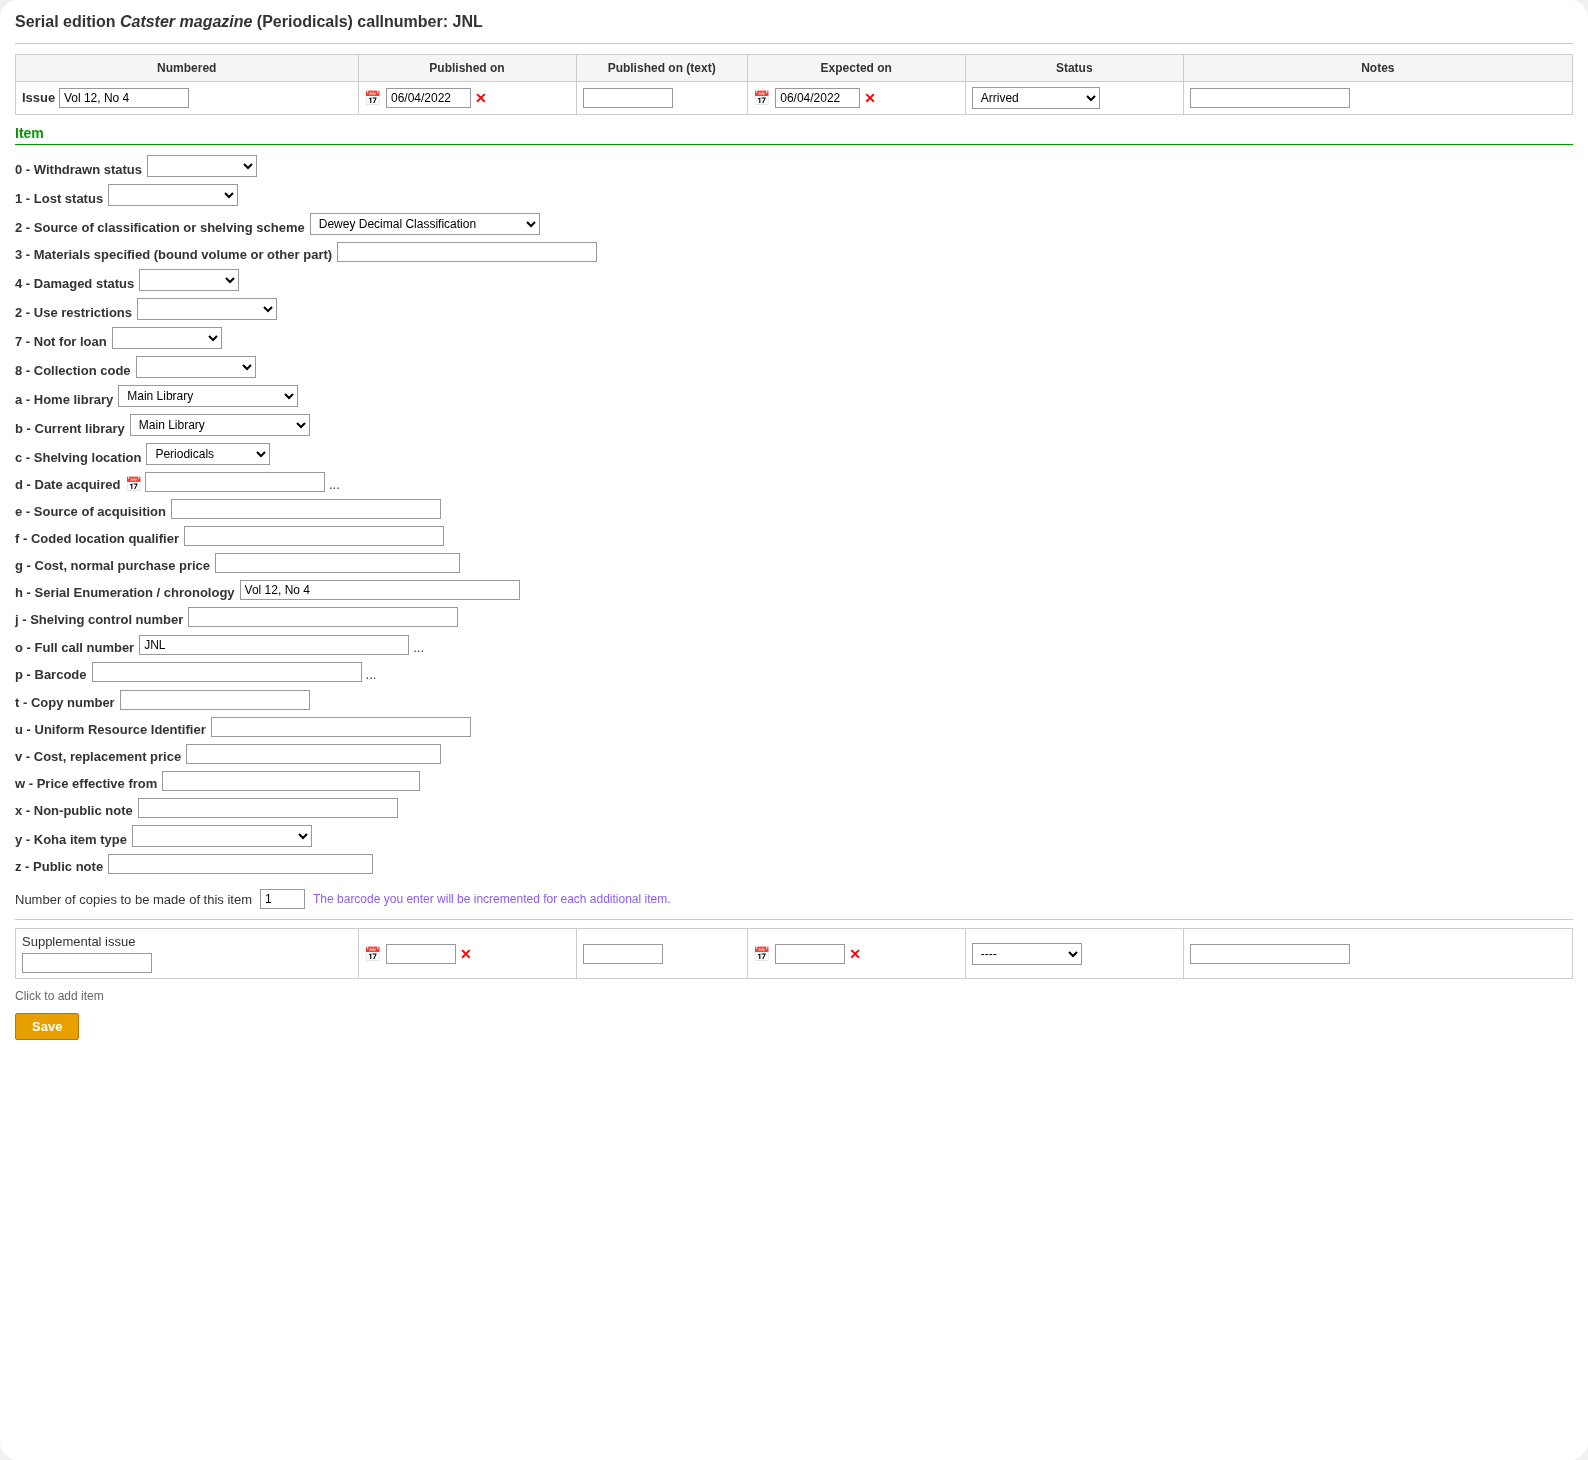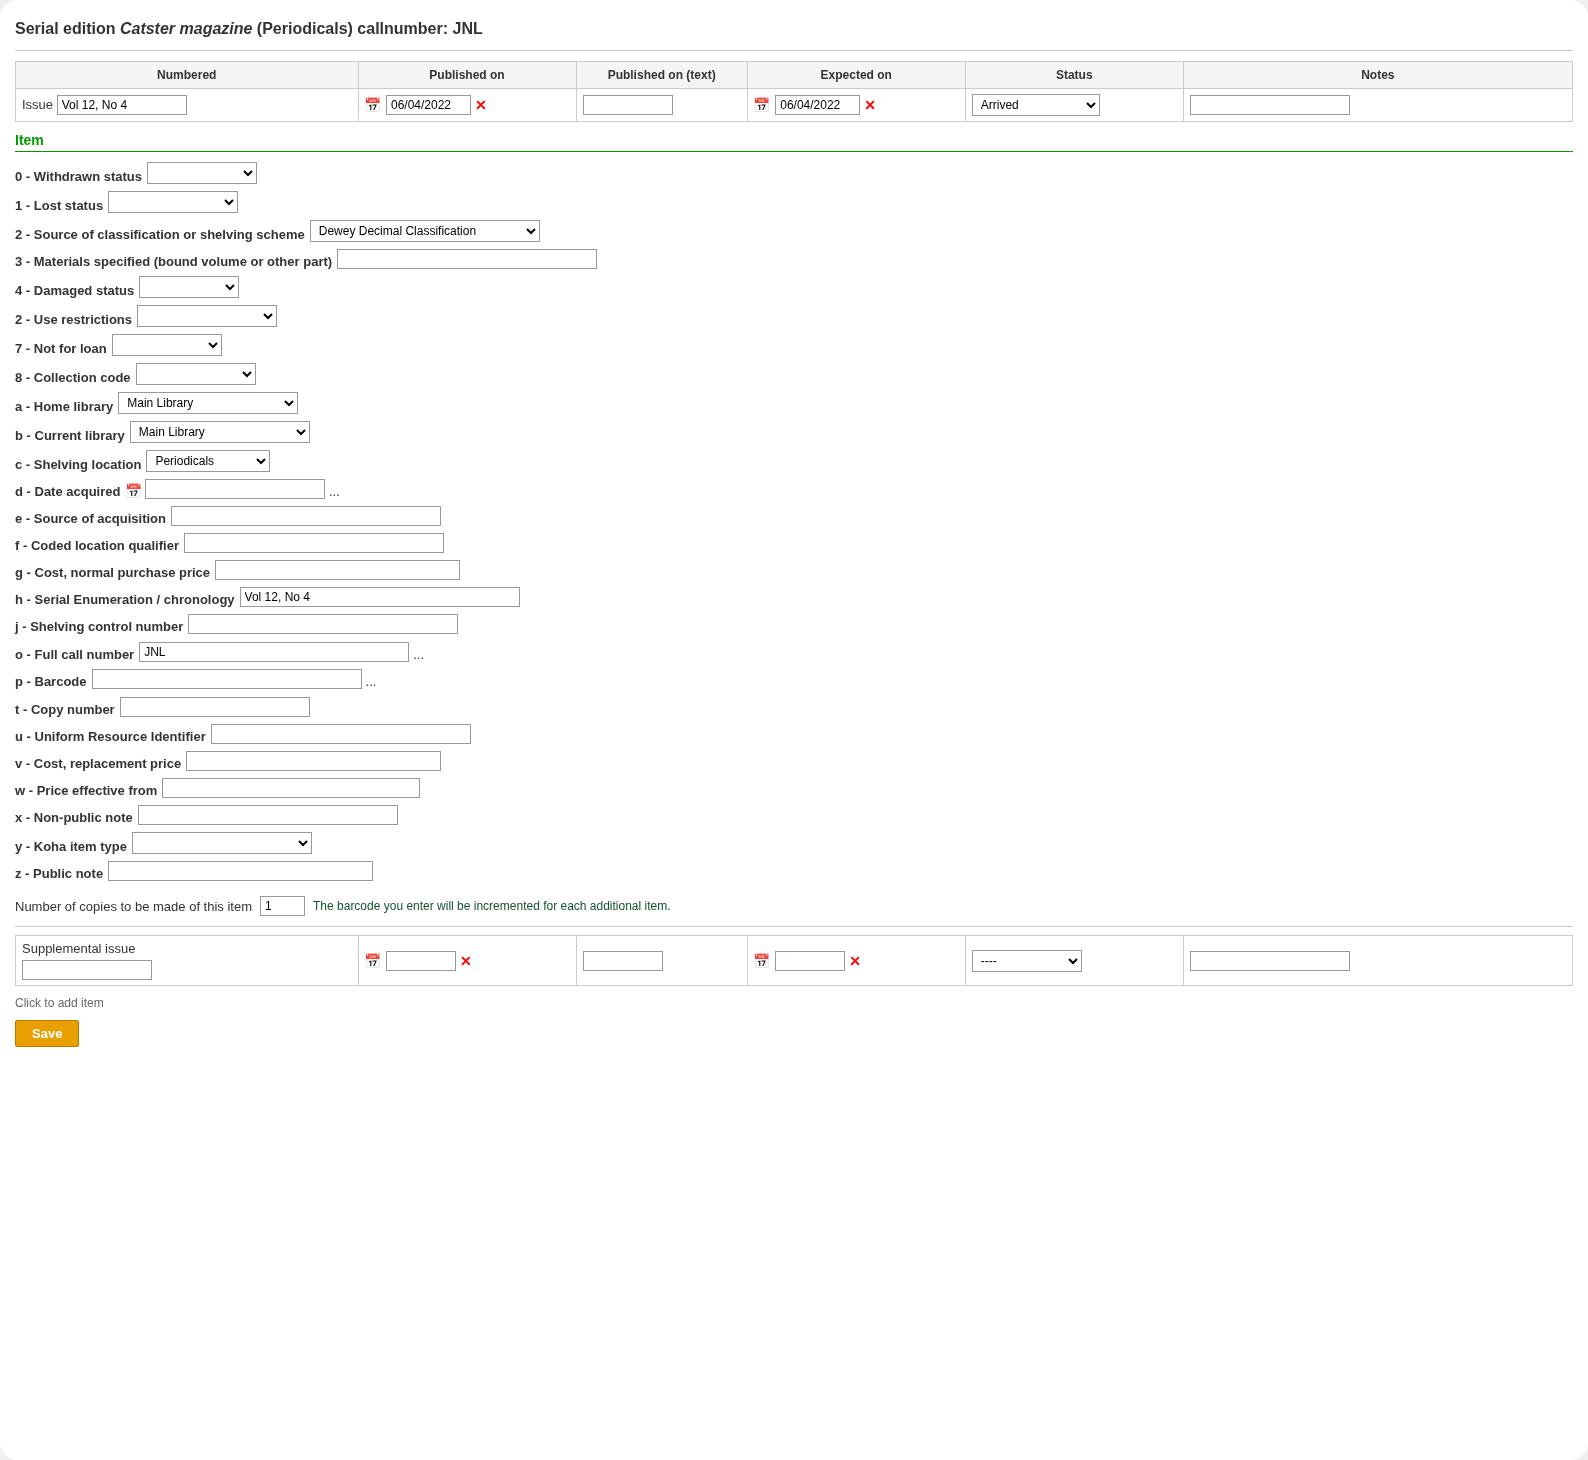--- a/index.html
+++ b/index.html
@@ -1,36 +1,36 @@
 <!DOCTYPE html>
 <html><head>
   <meta charset="utf-8">
   <style>
     * { box-sizing: border-box; margin: 0; padding: 0; }
     body { font-family: Arial, sans-serif; font-size: 13px; background: #f0f0f0; color: #333; }
-    .page-wrapper { background: #fff; margin: 0; padding: 10px 15px 20px; min-height: 100vh; border-radius: 18px; }
+    .page-wrapper { background: #fff; margin: 0; padding: 3px 15px 20px; min-height: 100vh; border-radius: 18px; }
     .page-title { font-size: 16px; font-weight: bold; padding: 10px 0 12px; border-bottom: 1px solid #ccc; margin-bottom: 10px; }
     .page-title em { font-style: italic; }
     .serial-table { width: 100%; border-collapse: collapse; margin-bottom: 10px; }
     .serial-table th { border: 1px solid #ccc; padding: 6px 8px; background: #f5f5f5; text-align: center; font-weight: bold; font-size: 12px; }
     .serial-table td { border: 1px solid #ccc; padding: 5px 6px; vertical-align: middle; }
-    .issue-label { font-weight: normal; }
+    .issue-label { font-weight: bold; }
     .date-cell { display: flex; align-items: center; gap: 4px; }
     .cal-icon { color: #666; font-size: 14px; cursor: pointer; }
     .x-icon { color: red; font-weight: bold; cursor: pointer; font-size: 14px; }
     input[type="text"] { border: 1px solid #999; padding: 2px 4px; font-size: 12px; }
     select { border: 1px solid #999; padding: 2px 4px; font-size: 12px; background: #fff; }
     .item-section { margin-top: 10px; }
     .item-heading { color: #090; font-weight: bold; font-size: 14px; margin-bottom: 10px; border-bottom: 1px solid #090; padding-bottom: 3px; }
     .field-row { display: flex; align-items: flex-end; margin-bottom: 7px; flex-wrap: wrap; }
     .field-label { font-weight: bold; white-space: nowrap; margin-right: 5px; }
     .field-row input[type="text"] { min-width: 180px; }
     .ellipsis { margin-left: 4px; color: #333; }
     .copies-row { margin: 15px 0 10px; display: flex; align-items: center; gap: 8px; }
-    .copies-note { color: #14532d; font-size: 12px; }
+    .copies-note { color: #8b5cf6; font-size: 12px; }
     .bottom-section { border-top: 1px solid #ccc; padding-top: 8px; }
     .click-add { font-size: 12px; color: #666; margin-top: 4px; }
     .save-btn { background: #e8a000; border: 1px solid #b87800; color: #fff; padding: 5px 16px; font-size: 13px; font-weight: bold; cursor: pointer; margin-top: 10px; border-radius: 2px; }
     .numbered-col { width: 22%; }
     .published-col { width: 14%; }
     .published-text-col { width: 11%; }
     .expected-col { width: 14%; }
     .status-col { width: 14%; }
     .notes-col { width: 25%; }
   </style>

